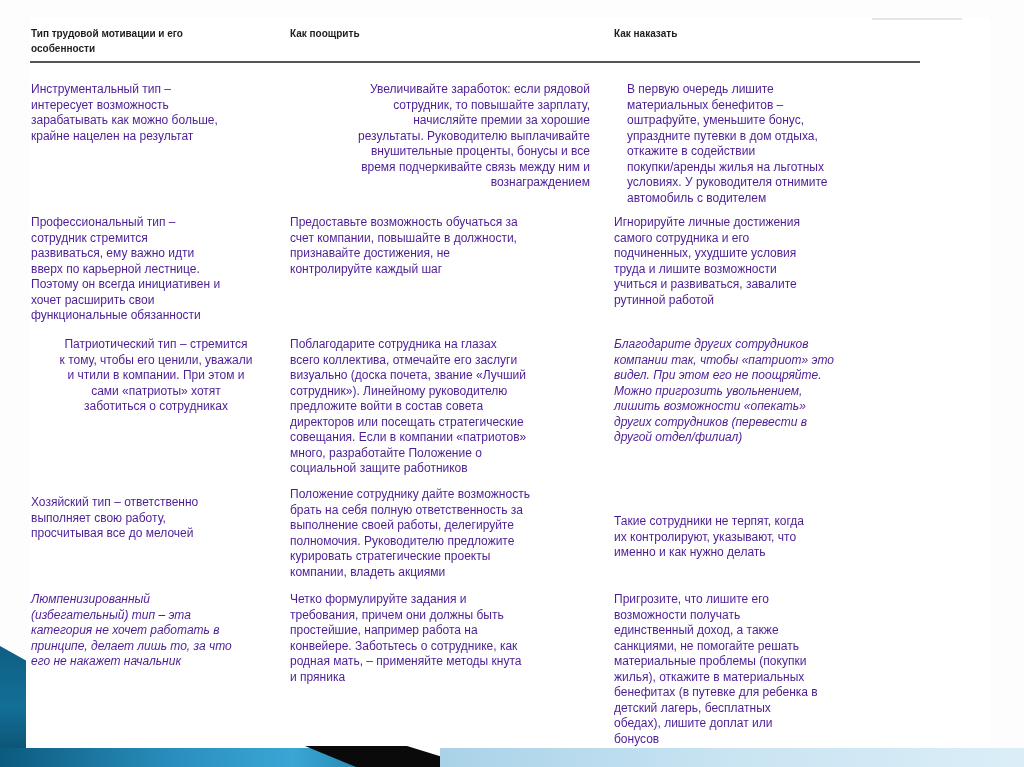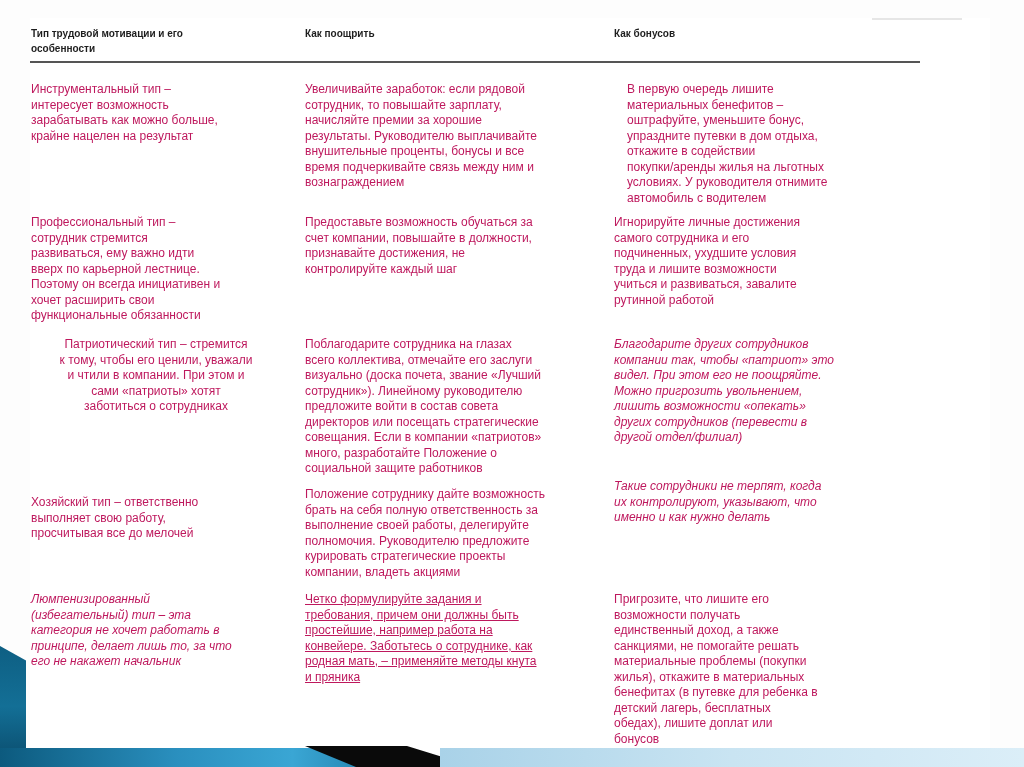--- a/index.html
+++ b/index.html
@@ -26,25 +26,25 @@
     .header-cell {
       position: absolute; top: 26px;
       font-size: 10px; font-weight: bold; color: #1e1e1e; line-height: 15px;
     }
     .header-rule {
       position: absolute; left: 30px; top: 61px; width: 890px; height: 2px;
       background: #555555;
     }
     .cell {
       position: absolute;
-      font-size: 12px; color: #be185d; line-height: 15.5px;
+      font-size: 12px; color: #4c1d95; line-height: 15.5px;
       white-space: pre-line;
     }
     .col1 { left: 31px; width: 250px; }
-    .col2 { left: 305px; width: 300px; }
+    .col2 { left: 290px; width: 300px; }
     .col3 { left: 614px; width: 270px; }
     .deco-left {
       position: absolute; left: 0; top: 646px; width: 26px; height: 121px;
       background: linear-gradient(180deg, #0e5f83 0%, #136f96 50%, #0a4a6a 100%);
       clip-path: polygon(0 0, 100% 12%, 100% 100%, 0 100%);
     }
     .deco-bottom {
       position: absolute; left: 0; top: 748px; width: 390px; height: 19px;
       background: linear-gradient(90deg, #0c5a7e 0%, #2a8fbe 45%, #3aa6d4 75%, #1f7da8 100%);
       clip-path: polygon(0 0, 82% 0, 100% 100%, 0 100%);
@@ -65,30 +65,30 @@
 
 <div class="slide-frame">
   <div class="table-image"></div>
   <div class="top-line"></div>
 
   <div>
     <div class="header-row">
       <div class="header-cell col1" style="white-space:pre-line;">Тип трудовой мотивации и его
 особенности</div>
       <div class="header-cell col2">Как поощрить</div>
-      <div class="header-cell col3">Как бонусов</div>
+      <div class="header-cell col3">Как наказать</div>
     </div>
     <div class="header-rule"></div>
 
     <div>
       <div class="cell col1" style="top:82px;">Инструментальный тип –
 интересует возможность
 зарабатывать как можно больше,
 крайне нацелен на результат</div>
-      <div class="cell col2" style="top:82px;">Увеличивайте заработок: если рядовой
+      <div class="cell col2" style="top:82px;text-align:right;">Увеличивайте заработок: если рядовой
 сотрудник, то повышайте зарплату,
 начисляйте премии за хорошие
 результаты. Руководителю выплачивайте
 внушительные проценты, бонусы и все
 время подчеркивайте связь между ним и
 вознаграждением</div>
       <div class="cell col3" style="top:82px;margin-left:13px;">В первую очередь лишите
 материальных бенефитов –
 оштрафуйте, уменьшите бонус,
 упраздните путевки в дом отдыха,
@@ -145,32 +145,32 @@
     <div>
       <div class="cell col1" style="top:487px;margin-top:8px;">Хозяйский тип – ответственно
 выполняет свою работу,
 просчитывая все до мелочей</div>
       <div class="cell col2" style="top:487px;">Положение сотруднику дайте возможность
 брать на себя полную ответственность за
 выполнение своей работы, делегируйте
 полномочия. Руководителю предложите
 курировать стратегические проекты
 компании, владеть акциями</div>
-      <div class="cell col3" style="top:479px;font-style:italic;">Такие сотрудники не терпят, когда
+      <div class="cell col3" style="top:514px;">Такие сотрудники не терпят, когда
 их контролируют, указывают, что
 именно и как нужно делать</div>
     </div>
 
     <div>
       <div class="cell col1" style="top:592px;font-style:italic;">Люмпенизированный
 (избегательный) тип – эта
 категория не хочет работать в
 принципе, делает лишь то, за что
 его не накажет начальник</div>
-      <div class="cell col2" style="top:592px;text-decoration:underline;">Четко формулируйте задания и
+      <div class="cell col2" style="top:592px;">Четко формулируйте задания и
 требования, причем они должны быть
 простейшие, например работа на
 конвейере. Заботьтесь о сотруднике, как
 родная мать, – применяйте методы кнута
 и пряника</div>
       <div class="cell col3" style="top:592px;">Пригрозите, что лишите его
 возможности получать
 единственный доход, а также
 санкциями, не помогайте решать
 материальные проблемы (покупки

